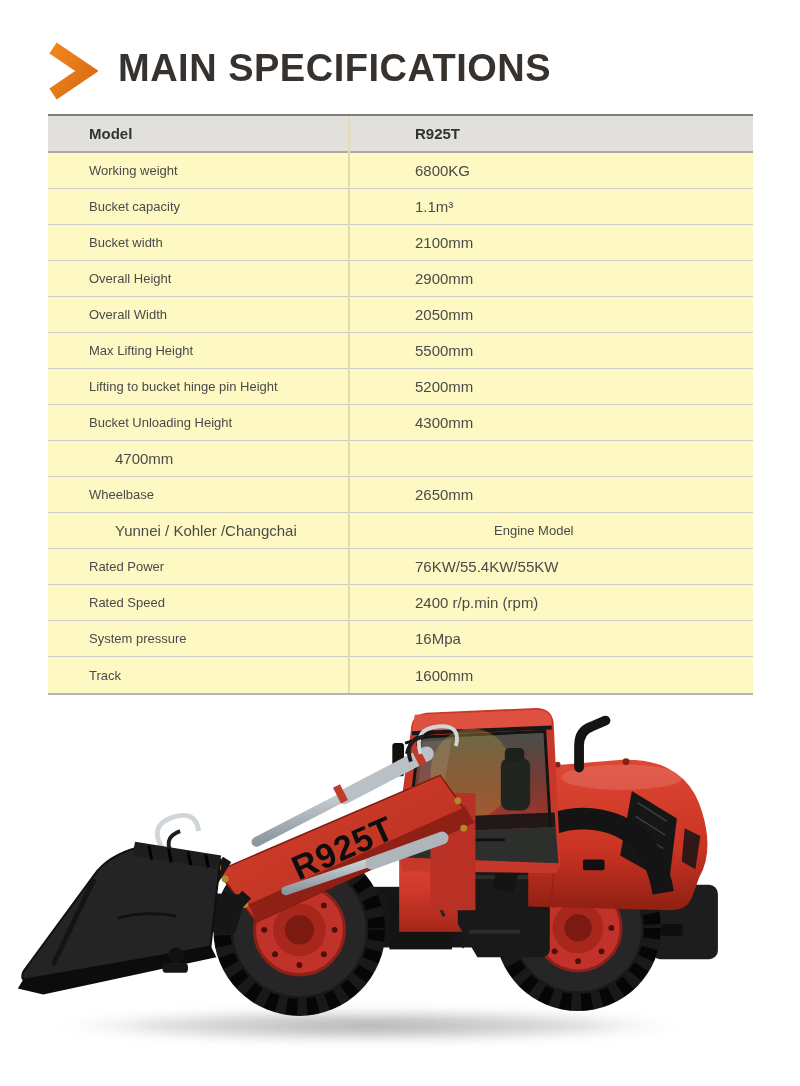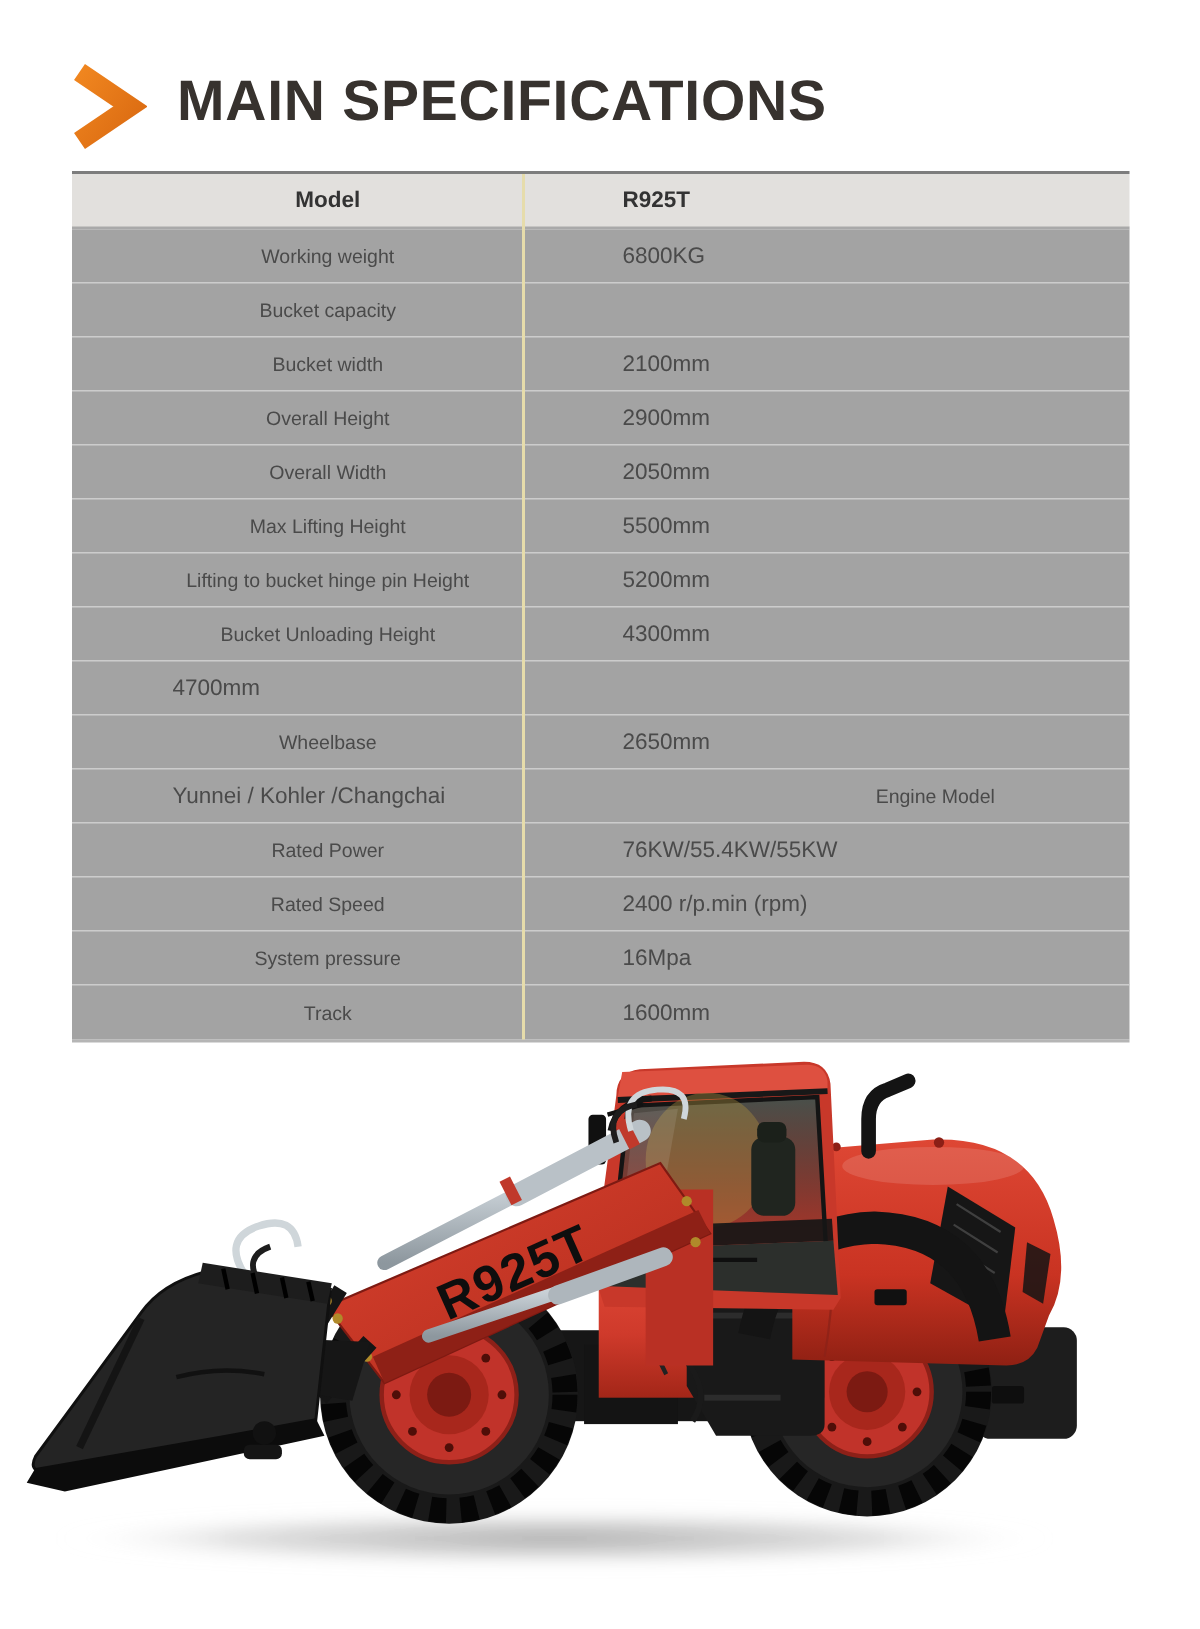--- a/index.html
+++ b/index.html
@@ -27,29 +27,29 @@
     position: relative;
     margin: 14px 47px 0 48px;
     width: 705px;
     border-top: 2px solid #7d7d7d;
     border-bottom: 2px solid #b5b5b5;
   }
   .col-divider {
     position: absolute; left: 300px; top: 0; bottom: 0;
     width: 2px; background: #e6dcab; z-index: 2;
   }
-  .trow { display: flex; align-items: center; height: 36px; border-bottom: 1px solid #cccccc; background: #a3a3a3; }
+  .trow { display: flex; align-items: center; height: 36px; border-bottom: 1px solid #cccccc; background: #fef9c3; }
   .trow:last-child { border-bottom: none; }
   .thead {
     height: 37px; background: #e2e0dd;
     border-bottom: 2px solid #a9a9a9;
     font-weight: 700; font-size: 15px; color: #333333;
   }
   .cell { white-space: nowrap; overflow: hidden; }
-  .cell.lab { width: 300px; padding-left: 41px; font-size: 13px; color: #4a4a4a; text-align: center; }
+  .cell.lab { width: 300px; padding-left: 41px; font-size: 13px; color: #4a4a4a; }
   .cell.val { flex: 1; padding-left: 67px; font-size: 15px; color: #4a4a4a; }
   .thead .cell.lab, .thead .cell.val { font-size: 15px; color: #333333; }
 
   
   .img-wrap { margin: 8px auto 0; width: 724px; }
   .loader-svg { display: block; width: 724px; height: 352px; }
 </style>
 </head>
 <body>
 
@@ -75,20 +75,21 @@
       <div class="cell lab">Model</div>
       <div class="cell val">R925T</div>
     </div>
 
     <div class="trow">
       <div class="cell lab">Working weight</div>
       <div class="cell val">6800KG</div>
     </div>
     <div class="trow">
       <div class="cell lab">Bucket capacity</div>
+      <div class="cell val">1.1m³</div>
     </div>
     <div class="trow">
       <div class="cell lab">Bucket width</div>
       <div class="cell val">2100mm</div>
     </div>
     <div class="trow">
       <div class="cell lab">Overall Height</div>
       <div class="cell val">2900mm</div>
     </div>
     <div class="trow">

